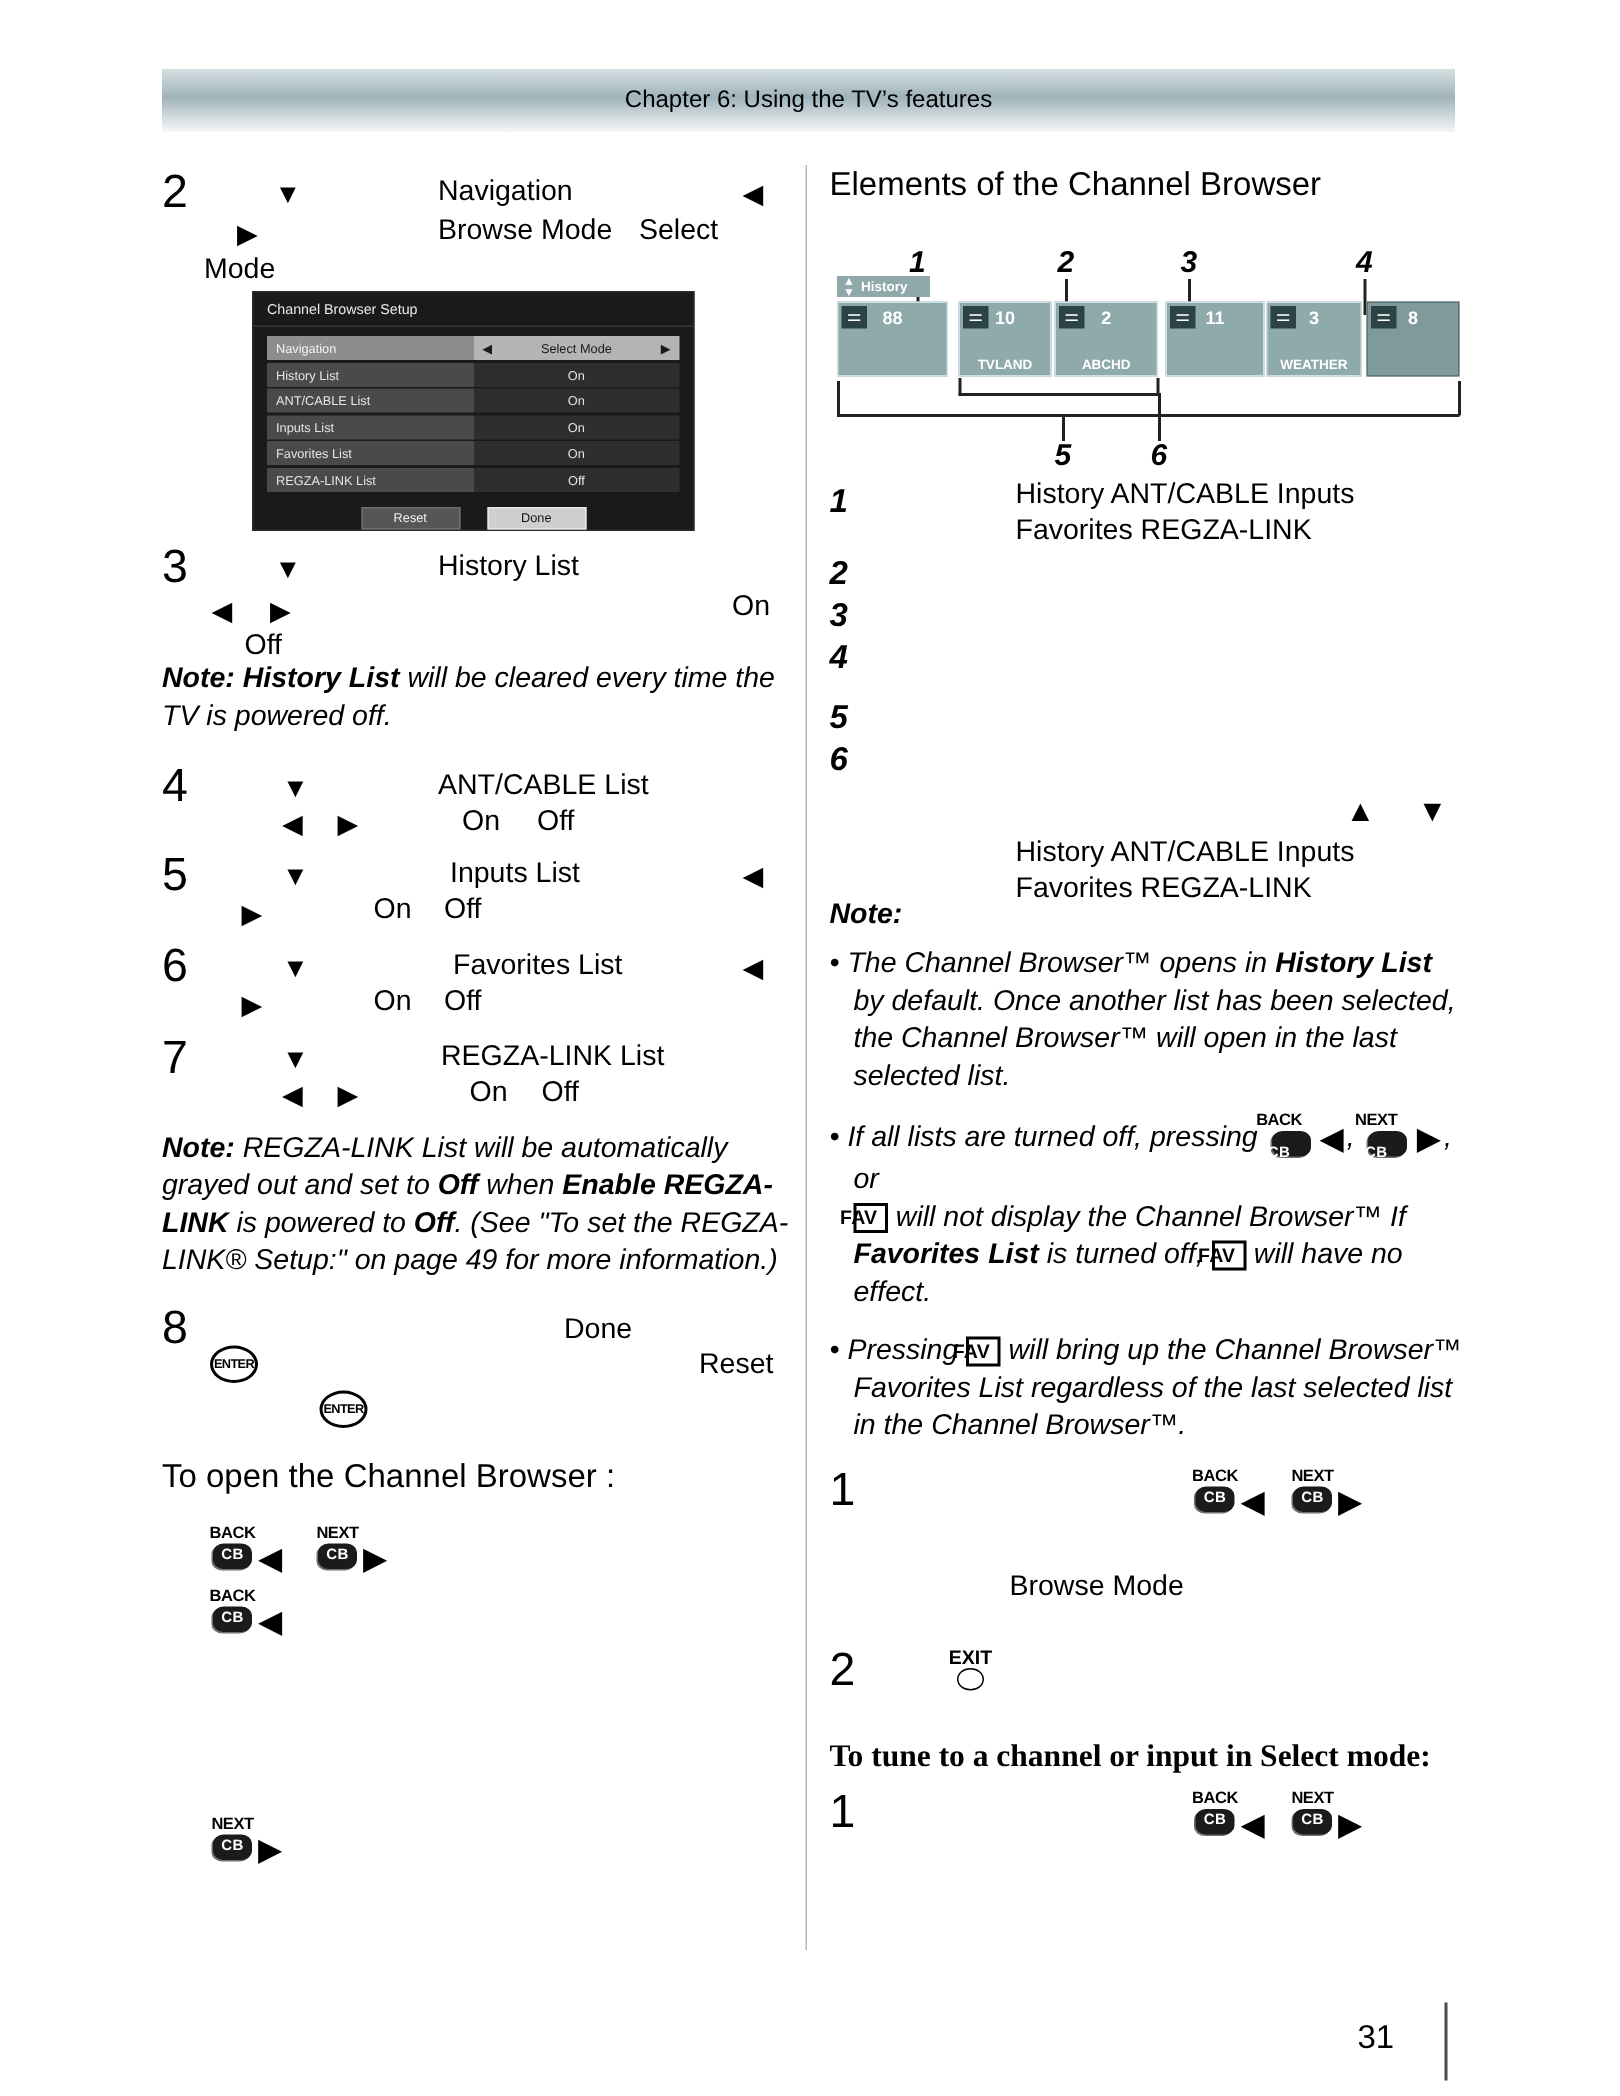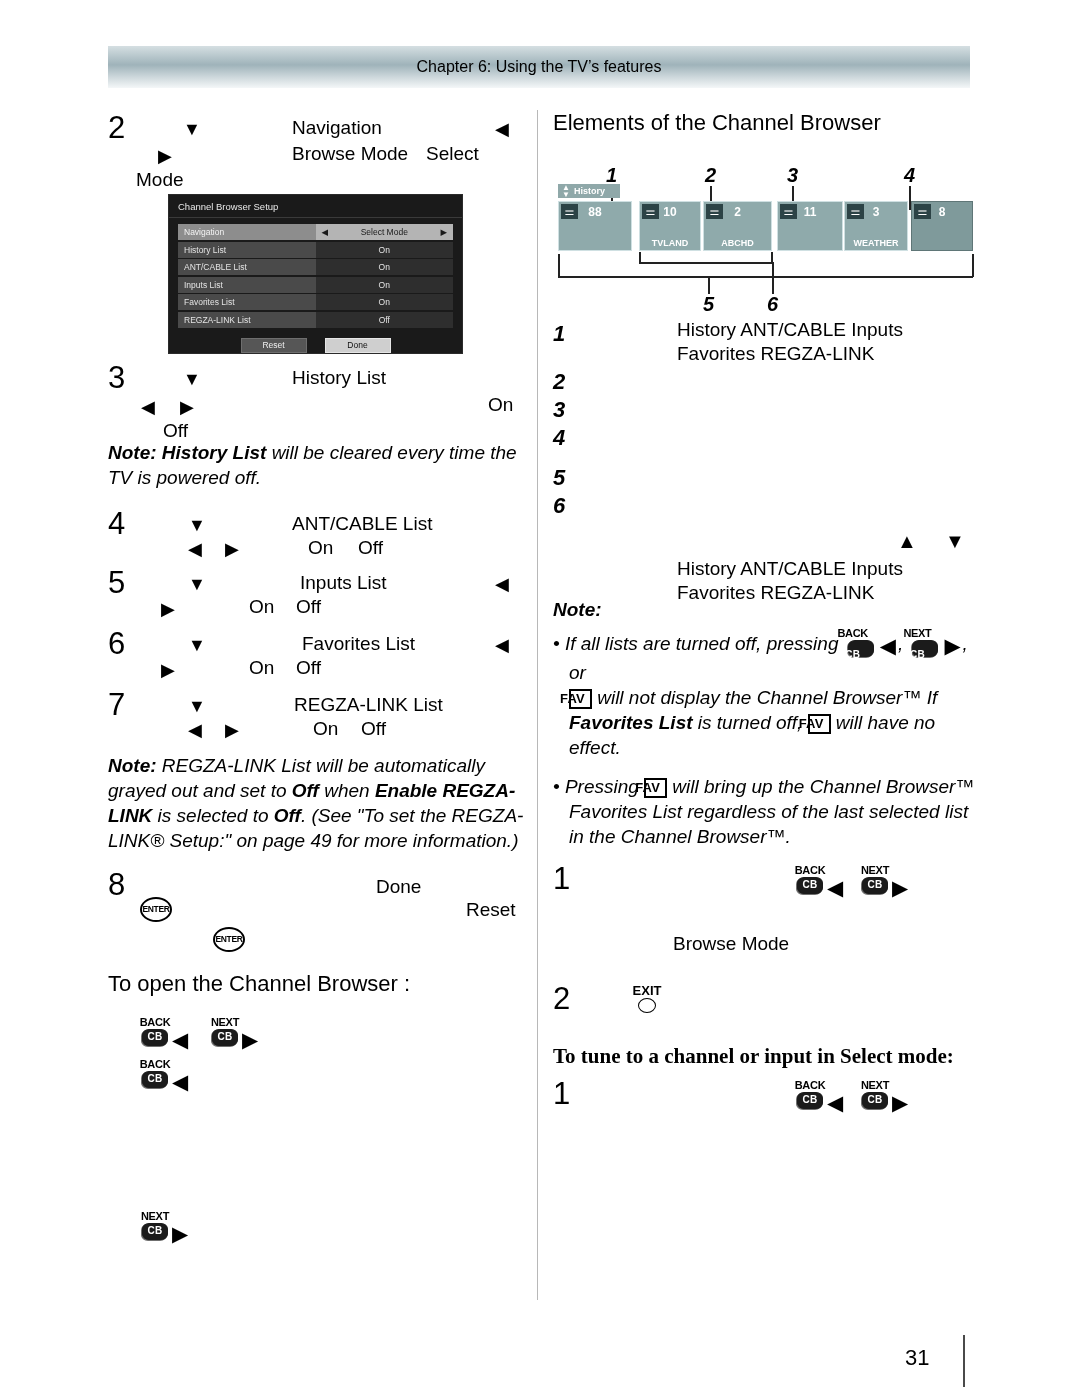--- a/index.html
+++ b/index.html
@@ -324,21 +324,21 @@
     <span class="num" style="position:absolute;left:0;top:0;">7</span>
     <span class="tri" style="position:absolute;left:80px;top:8px;">▼</span>
     <span class="txt" style="position:absolute;left:186px;top:3px;">REGZA-LINK List</span>
     <span class="tri" style="position:absolute;left:80px;top:32px;">◀</span>
     <span class="tri" style="position:absolute;left:117px;top:32px;">▶</span>
     <span class="txt" style="position:absolute;left:205px;top:27px;">On</span>
     <span class="txt" style="position:absolute;left:253px;top:27px;">Off</span>
   </div>
 
   <div class="note" style="margin-bottom:16px;">
-    <b>Note:</b><span> REGZA-LINK List will be automatically grayed out and set to </span><b>Off</b><span> when </span><b>Enable REGZA-LINK</b><span> is selected to </span><b>Off</b><span>. (See "To set the REGZA-LINK® Setup:" on page 49 for more information.)</span>
+    <b>Note:</b><span> REGZA-LINK List will be automatically grayed out and set to </span><b>Off</b><span> when </span><b>Enable REGZA-LINK</b><span> is powered to </span><b>Off</b><span>. (See "To set the REGZA-LINK® Setup:" on page 49 for more information.)</span>
   </div>
 
   <div class="step" style="height:100px;">
     <span class="num" style="position:absolute;left:0;top:0;">8</span>
     <span class="txt" style="position:absolute;left:268px;top:5px;">Done</span>
     <span class="enterkey" style="position:absolute;left:32px;top:28px;"></span>
     <span class="txt" style="position:absolute;left:358px;top:28px;">Reset</span>
     <span class="enterkey" style="position:absolute;left:105px;top:58px;"></span>
   </div>
 
@@ -469,20 +469,23 @@
   <div style="position:relative;height:70px;">
     <span class="tri" style="position:absolute;left:344px;top:4px;font-size:20px;">▲</span>
     <span class="tri" style="position:absolute;left:392px;top:4px;font-size:20px;">▼</span>
     <span class="txt" style="position:absolute;left:124px;top:30px;width:300px;line-height:24px;">History ANT/CABLE Inputs Favorites REGZA-LINK</span>
   </div>
 
   <div class="note" style="margin-bottom:8px;">
     <b>Note:</b>
   </div>
 
+  <div class="bullet">
+    •&nbsp;<span>The Channel Browser™ opens in </span><b>History List</b><span> by default. Once another list has been selected, the Channel Browser™ will open in the last selected list.</span>
+  </div>
 
   <div class="bullet">
     •&nbsp;<span>If all lists are turned off, pressing </span><span class="cbkey">
         <span class="klabel">BACK</span>
         <span class="kbody"></span>
       </span><span class="arrowk">◀</span><span>, </span><span class="cbkey">
         <span class="klabel">NEXT</span>
         <span class="kbody"></span>
       </span><span class="arrowk">▶</span><span>, or </span><br>
     <span class="favkey">FAV</span><span> will not display the Channel Browser™ If </span><b>Favorites List</b><span> is turned off, </span><span class="favkey">FAV</span><span> will have no effect.</span>

